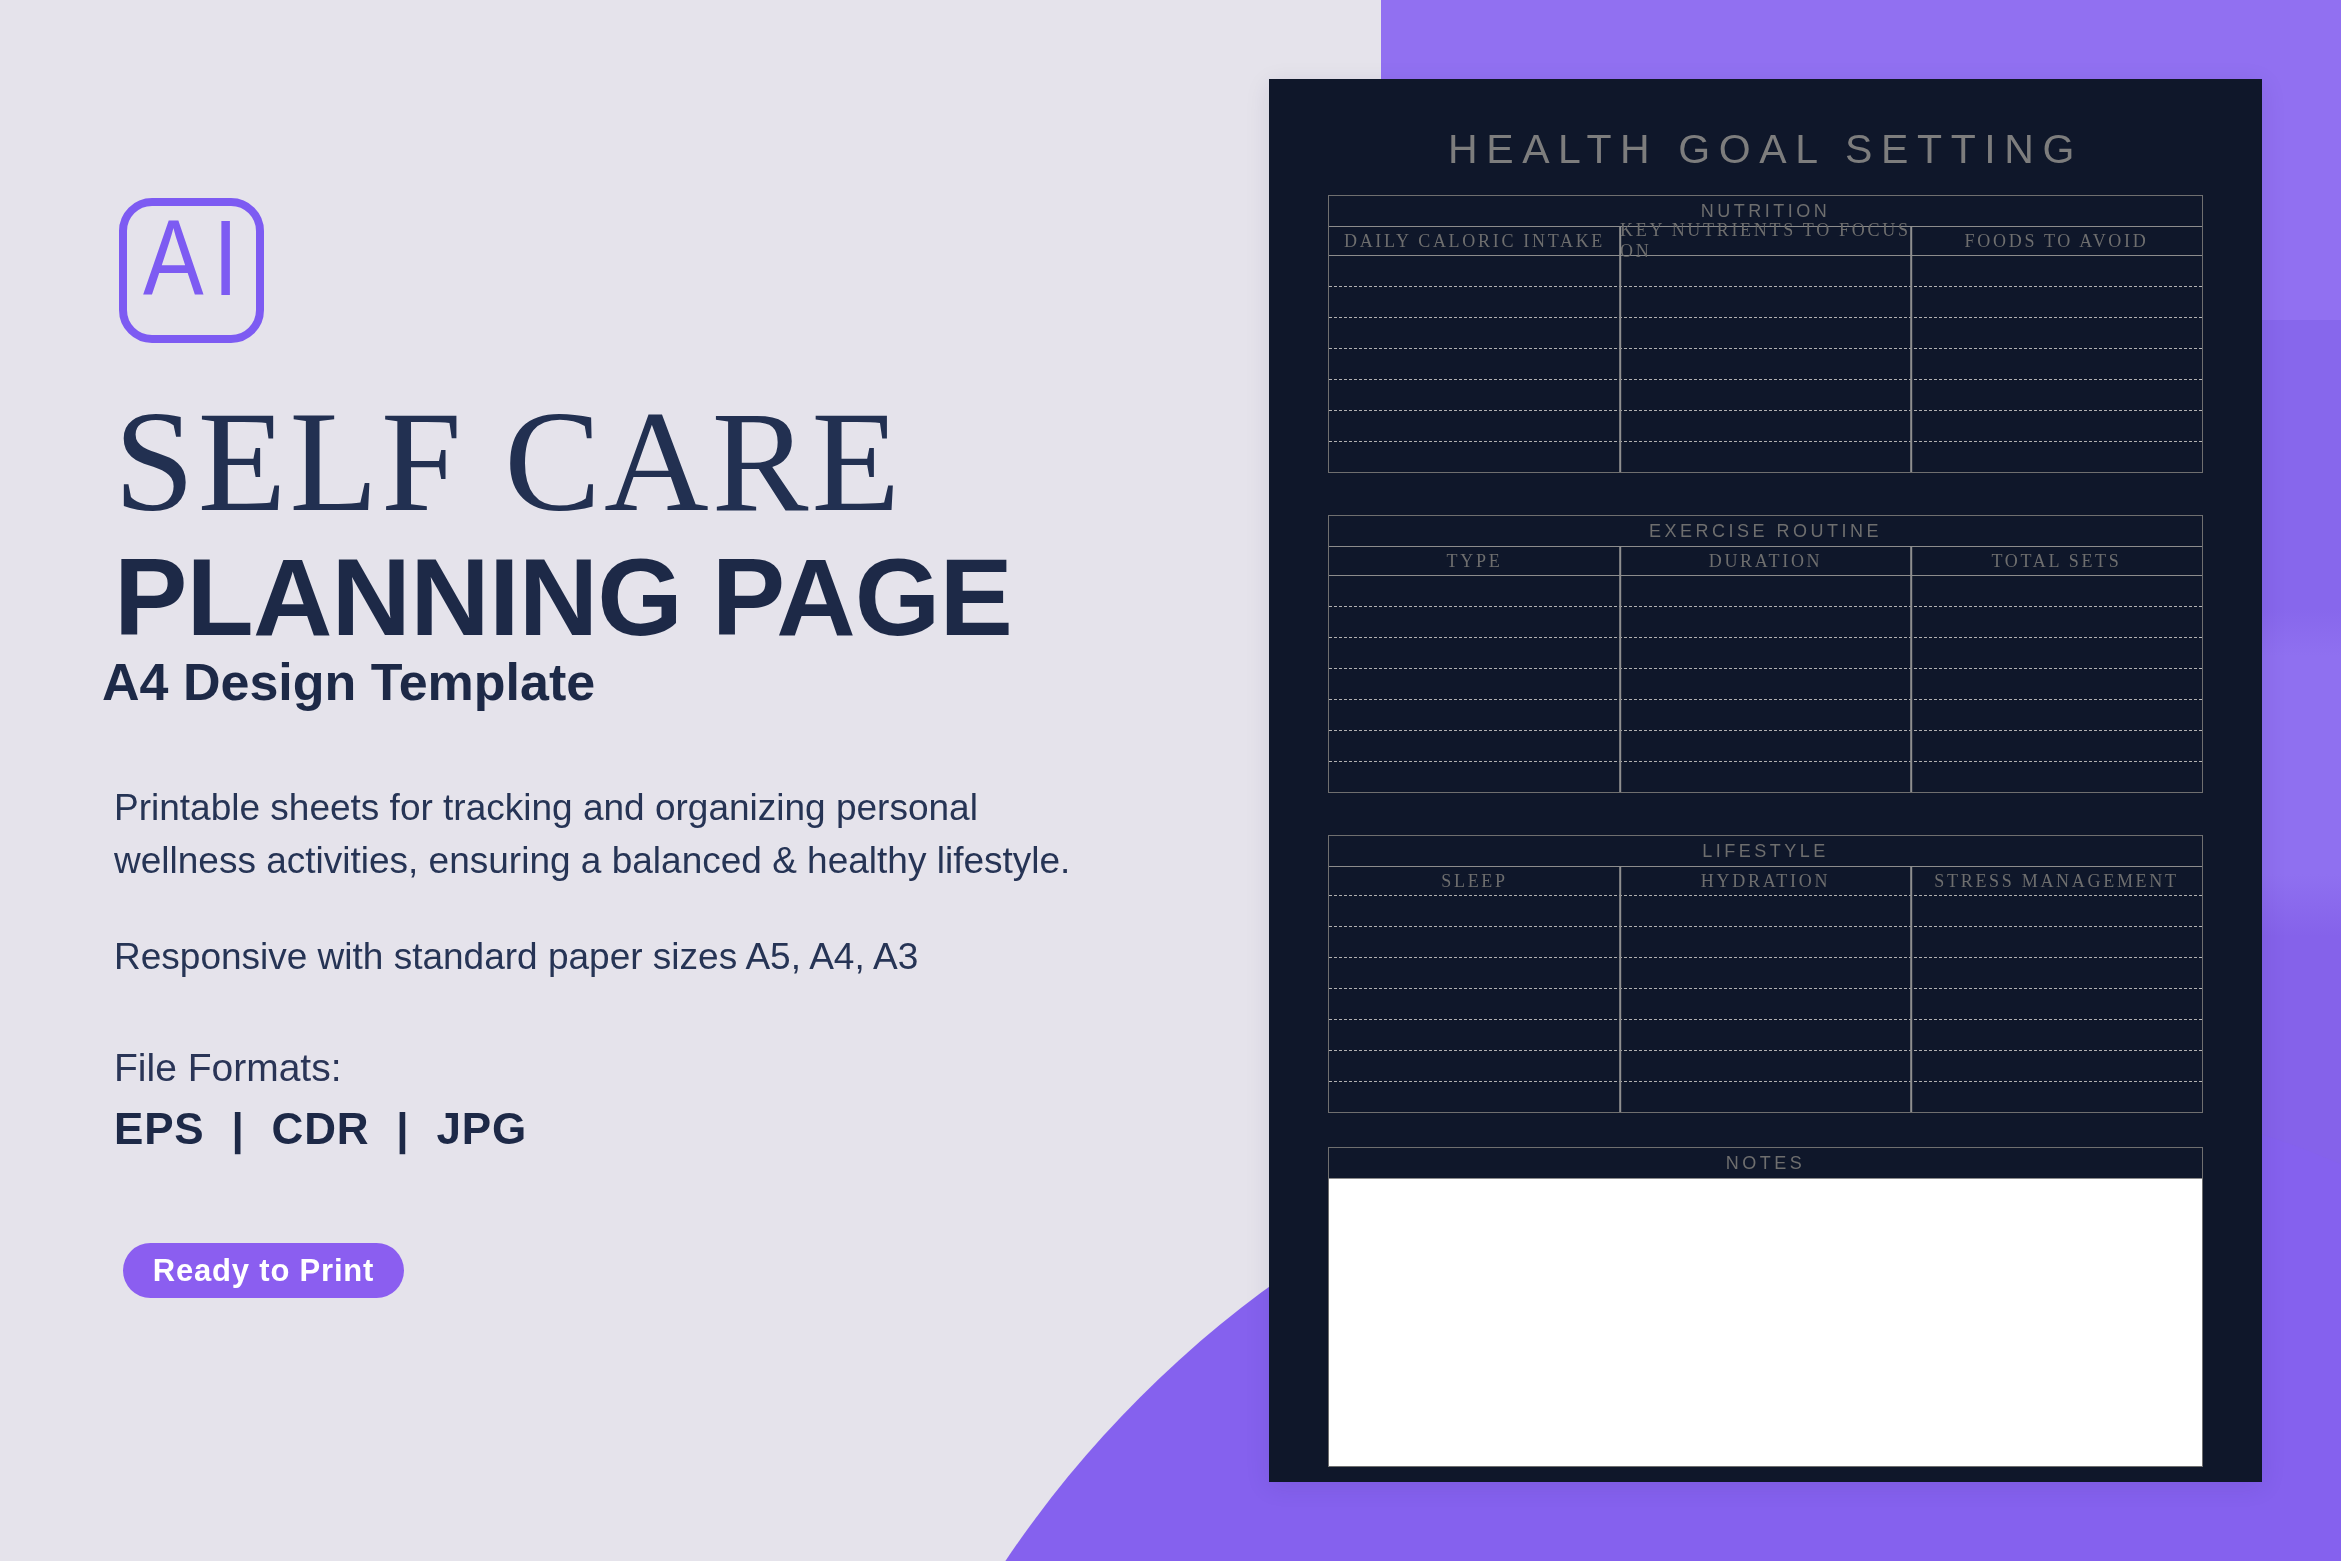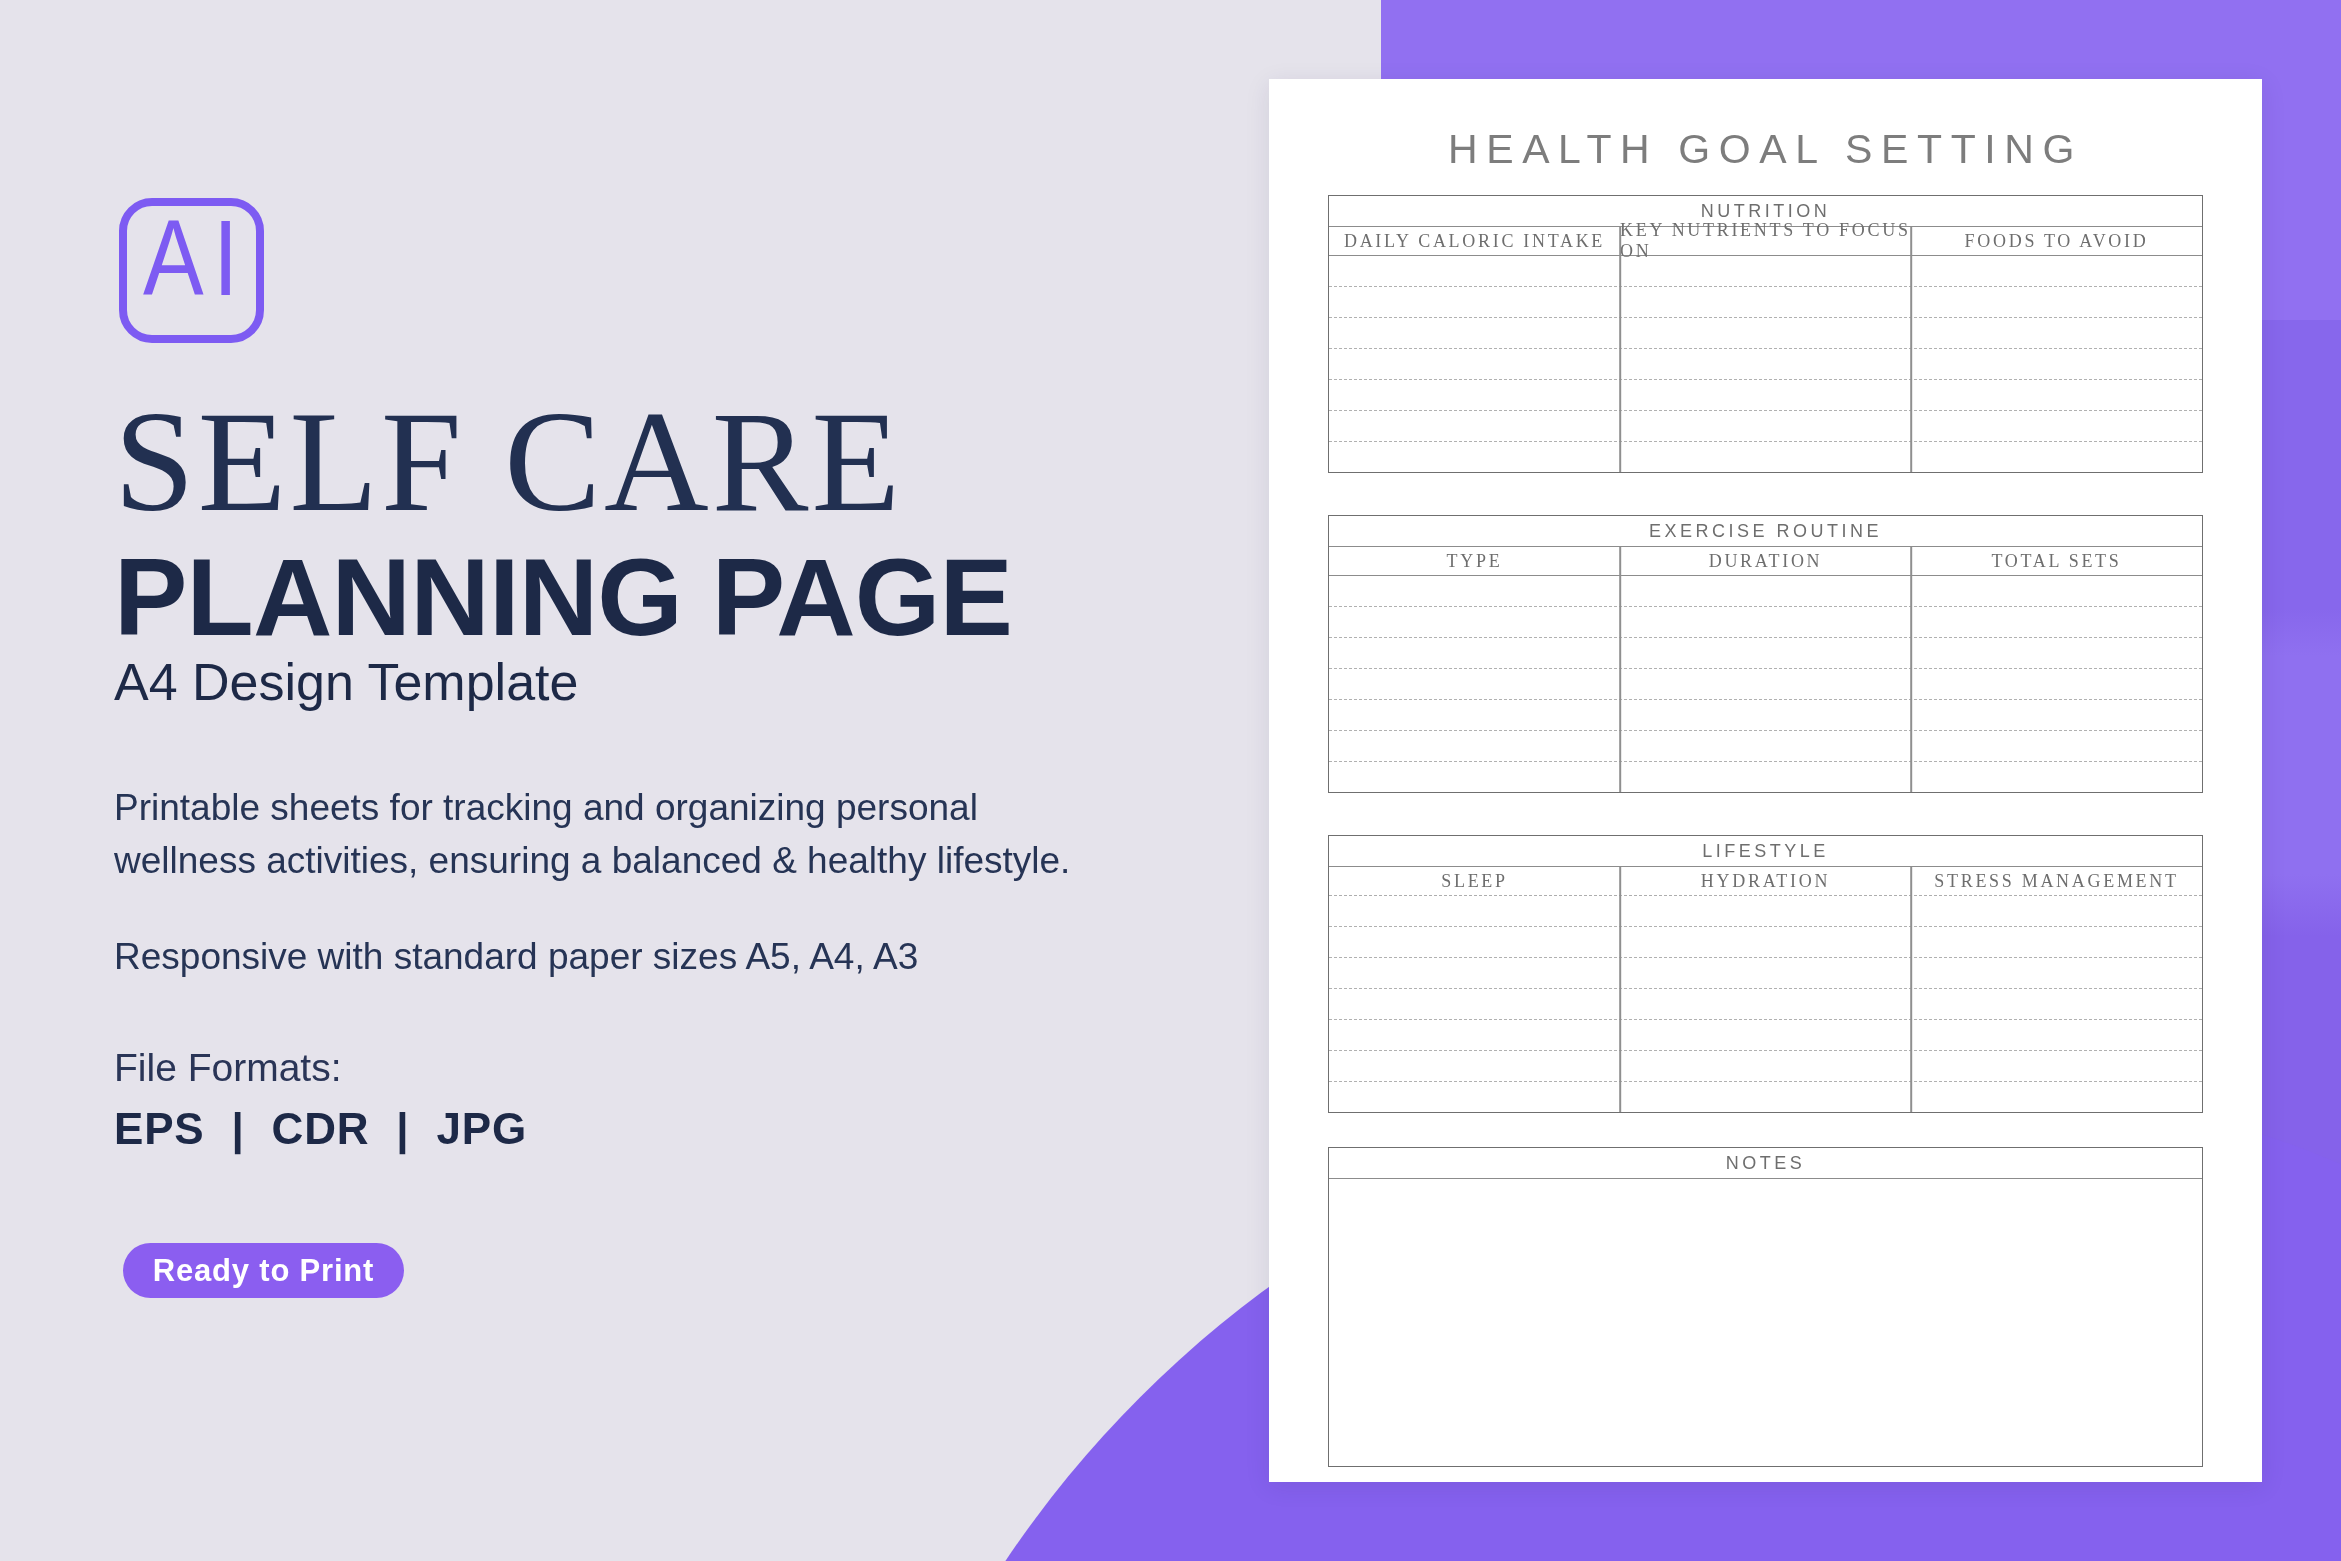--- a/index.html
+++ b/index.html
@@ -33,22 +33,22 @@
   }
   .headline1{
     position:absolute;left:114px;top:389px;font-size:145px;line-height:1;
     font-weight:200;letter-spacing:3.1px;color:#223051;white-space:nowrap;font-family:Liberation Serif, serif;
   }
   .headline2{
     position:absolute;left:114px;top:542px;font-size:110px;line-height:1;
     font-weight:700;letter-spacing:-0.8px;color:#1d2947;white-space:nowrap;
   }
   .subtitle{
-    position:absolute;left:114px;top:656px;font-size:52px;line-height:1;
-    font-weight:400;color:#1d2947;white-space:nowrap;
+    position:absolute;left:102px;top:656px;font-size:52px;line-height:1;
+    font-weight:700;color:#1d2947;white-space:nowrap;
   }
   .desc{
     position:absolute;left:114px;top:781px;font-size:37px;line-height:53px;
     color:#263455;white-space:nowrap;
   }
   .sizes{
     position:absolute;left:114px;top:935px;font-size:37px;line-height:1.2;
     color:#263455;white-space:nowrap;
   }
   .ff-label{
@@ -61,21 +61,21 @@
   .cta{
     position:absolute;left:123px;top:1243px;width:281px;height:55px;
     background:#8b5ef0;border-radius:28px;border:none;cursor:pointer;
     display:flex;align-items:center;justify-content:center;
     font-family:"Liberation Sans",sans-serif;
     font-size:31px;font-weight:700;color:#ffffff;letter-spacing:0.8px;
   }
   
   .sheet{
     position:absolute;left:1269px;top:79px;width:993px;height:1403px;z-index:4;
-    background:#ffffff;box-shadow:0 4.7px 23.4px rgba(40,30,90,.10);
+    background:#0f172a;box-shadow:0 4.7px 23.4px rgba(40,30,90,.10);
   }
   .sheet-title{
     margin-top:47px;text-align:center;font-size:41px;line-height:47px;
     letter-spacing:8.6px;color:#7d7d7d;font-weight:400;
   }
   .sections{margin-top:22px;}
   .stable{
     margin:42px 59px 0 59px;border:1.6px solid #6f6f6f;box-sizing:border-box;
   }
   .stable:first-child{margin-top:0;}

